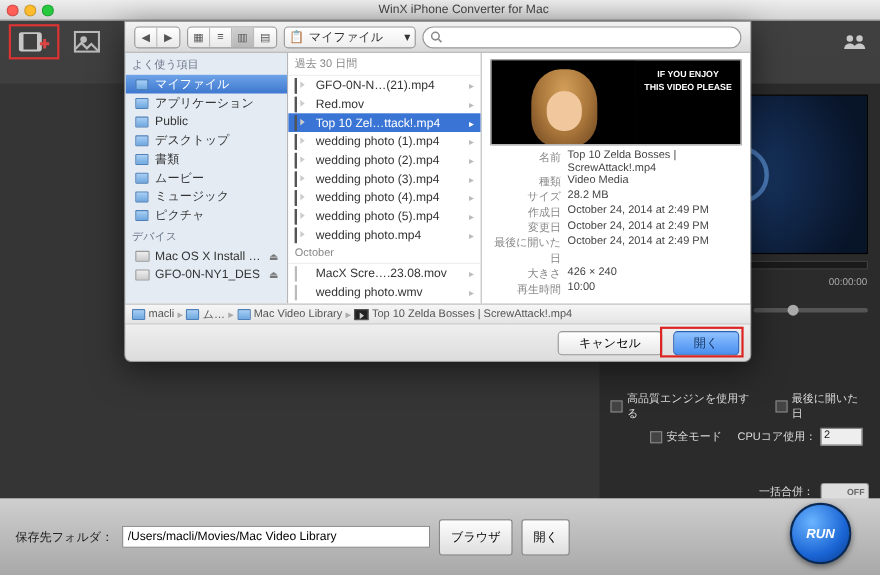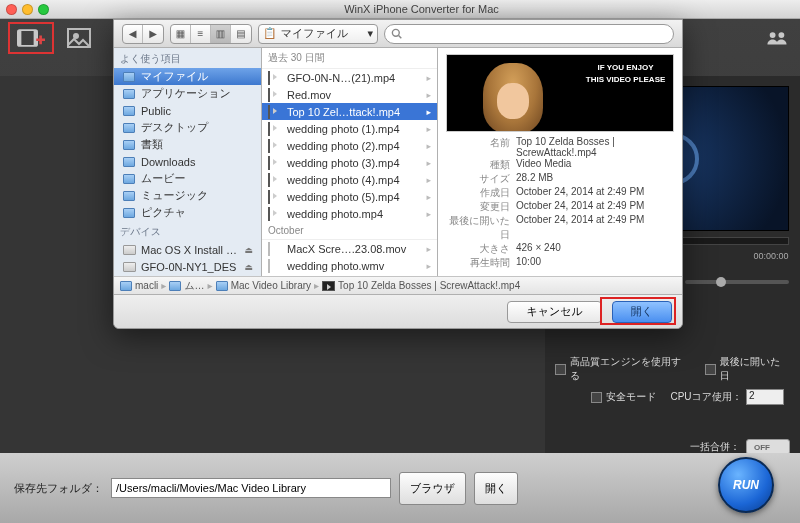--- a/index.html
+++ b/index.html
@@ -30,21 +30,21 @@
   .pp-times{ width:232px; display:flex; justify-content:space-between; font-size:9px; color:#aaa;}
   .pp-controls{ width:232px; display:flex; align-items:center; gap:8px; margin-top:4px;}
   .pp-btn{ width:24px;height:22px; background:linear-gradient(#555,#333); border:1px solid #222; border-radius:3px; display:flex;align-items:center;justify-content:center; color:#ccc; font-size:10px;}
   .vol-slider{ flex:1; height:4px; background:#555; border-radius:2px; position:relative;}
   .vol-slider::after{content:"";position:absolute;left:30%;top:-3px;width:10px;height:10px;background:#aaa;border-radius:50%;}
 
   .opts-panel{ position:absolute; right:0; top:330px; bottom:70px; width:255px; padding:6px 10px; font-size:10px; color:#ddd; display:flex; flex-direction:column; gap:6px; }
   .opts-row{ display:flex; align-items:center; gap:4px;}
   .opts-row .cb{ width:11px;height:11px;border:1px solid #888;background:#444;}
   .opts-row .sel{ width:38px;height:16px;background:#eee;border:1px solid #888;font-size:10px;padding:0 2px;color:#222;}
-  .merge-toggle{ width:44px;height:16px; background:#ddd;border-radius:3px;display:flex;align-items:center;justify-content:flex-end;font-size:8px;font-weight:bold;color:#666;padding:0 19px;border:1px solid #999;}
+  .merge-toggle{ width:44px;height:16px; background:#ddd;border-radius:3px;display:flex;align-items:center;justify-content:flex-end;font-size:8px;font-weight:bold;color:#666;padding:0 3px;border:1px solid #999;}
 
   .bottom-bar{ position:absolute; left:0; right:0; bottom:0; height:70px; background:linear-gradient(#cfcfcf,#a8a8a8); display:flex; align-items:center; padding:0 14px; gap:8px;}
   .bb-label{ font-size:11px; color:#222;}
   .bb-input{ width:280px;height:20px; background:#fff; border:1px solid #888; font-size:11px; padding:0 4px;}
   .bb-btn{ height:33px; padding:0 10px; font-size:11px; background:linear-gradient(#fdfdfd,#dedede); border:1px solid #888; border-radius:3px;}
   .run-btn{ position:absolute; right:26px; bottom:10px; width:56px;height:56px; border-radius:50%; background:radial-gradient(circle at 35% 30%, #6ab4ff 0%, #1b66d6 60%, #083a8a 100%); border:2px solid #0a2a55; display:flex;align-items:center;justify-content:center; color:#fff; font-weight:bold; font-size:12px; font-style:italic; box-shadow:0 2px 6px rgba(0,0,0,.5);}
 
   
   .dialog{ position:absolute; top:19px; left:113px; width:570px; height:310px; background:#e8e8e8; border:1px solid #999; border-radius:0 0 6px 6px; box-shadow:0 8px 30px rgba(0,0,0,.5); display:flex; flex-direction:column; font-size:11px; color:#333;}
   .d-toolbar{ height:28px; background:linear-gradient(#f2f2f2,#d9d9d9); border-bottom:1px solid #b0b0b0; display:flex; align-items:center; padding:0 8px; gap:6px;}
@@ -248,26 +248,20 @@
             <span class="si">
               <span class="ico-folder"></span>
             </span>
             <span>デスクトップ</span>
           </div>
           <div class="itm">
             <span class="si">
               <span class="ico-folder"></span>
             </span>
             <span>書類</span>
-          </div>
-          <div class="itm">
-            <span class="si">
-              <span class="ico-folder"></span>
-            </span>
-            <span>Downloads</span>
           </div>
           <div class="itm">
             <span class="si">
               <span class="ico-folder"></span>
             </span>
             <span>ムービー</span>
           </div>
           <div class="itm">
             <span class="si">
               <span class="ico-folder"></span>

